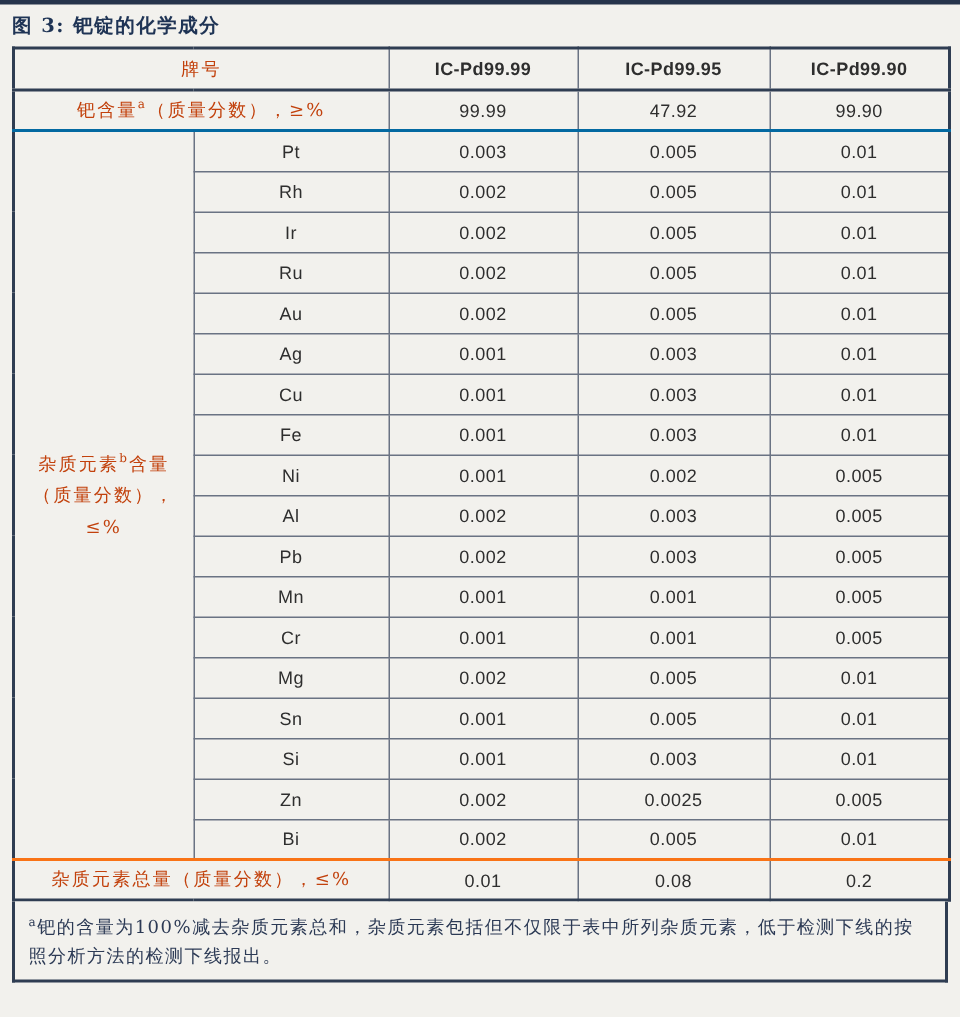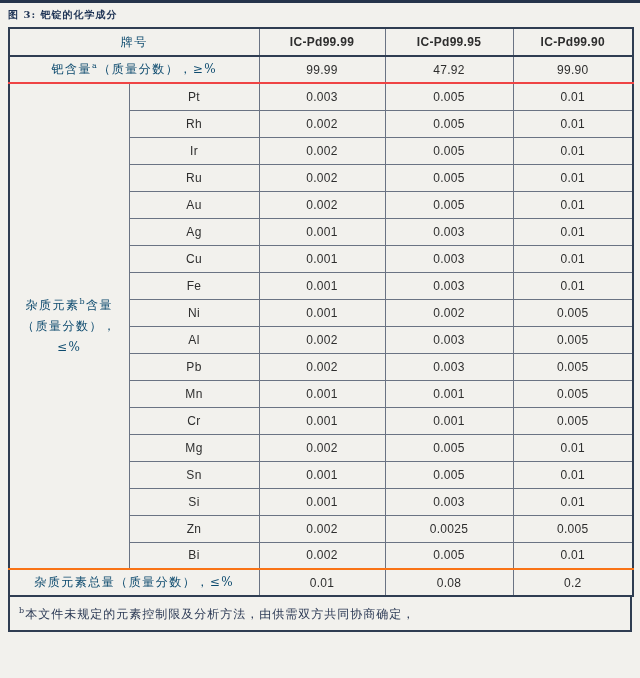--- a/index.html
+++ b/index.html
@@ -11,45 +11,45 @@
     font-family: "Liberation Sans", sans-serif;
   }
   .topbar {
     width: 640px; height: 3px;
     background: #26344b;
   }
   .page-title {
     margin: 5px 0 5px 8px;
     font-family: "DejaVu Serif", serif;
     font-weight: bold;
-    font-size: 10px;
+    font-size: 13px;
     color: #1f3455;
     letter-spacing: 1px;
   }
   table.tbl {
     border-collapse: collapse;
     table-layout: fixed;
     width: 624px;
     margin: 0 8px;
     border: 2px solid #2f3d52;
   }
   .tbl th, .tbl td {
     border: 1px solid #6a7383;
     height: 27px;
     padding: 0 2px;
     text-align: center;
     vertical-align: middle;
   }
   .tbl thead th { height: 28px; border-bottom: 2px solid #2f3d52; }
-  tr.pd-row td { border-bottom: 2px solid #ef4444; }
+  tr.pd-row td { border-bottom: 2px solid #0369a1; }
   tr.total-row td { border-top: 2px solid #f97316; }
   .cn {
     font-family: "DejaVu Serif", serif;
     font-size: 12px;
-    color: #0c4a6e;
+    color: #c2410c;
     letter-spacing: 1.5px;
     font-weight: normal;
   }
   .num {
     font-family: "Liberation Sans", sans-serif;
     font-size: 12px;
     color: #2e2e2e;
     letter-spacing: 0.3px;
   }
   .group-cell div { line-height: 21px; }
@@ -219,14 +219,14 @@
       <tr class="total-row">
       <td colspan="2" class="cn">杂质元素总量（质量分数），≤%</td>
       <td class="num">0.01</td>
       <td class="num">0.08</td>
       <td class="num">0.2</td>
     </tr>
   </tbody>
 </table>
 
 <div class="footnotes">
-  <p><sup>b</sup><span>本文件未规定的元素控制限及分析方法，由供需双方共同协商确定，</span></p>
+  <p><sup>a</sup><span>钯的含量为100%减去杂质元素总和，杂质元素包括但不仅限于表中所列杂质元素，低于检测下线的按照分析方法的检测下线报出。</span></p>
 </div>
 
 </body></html>

